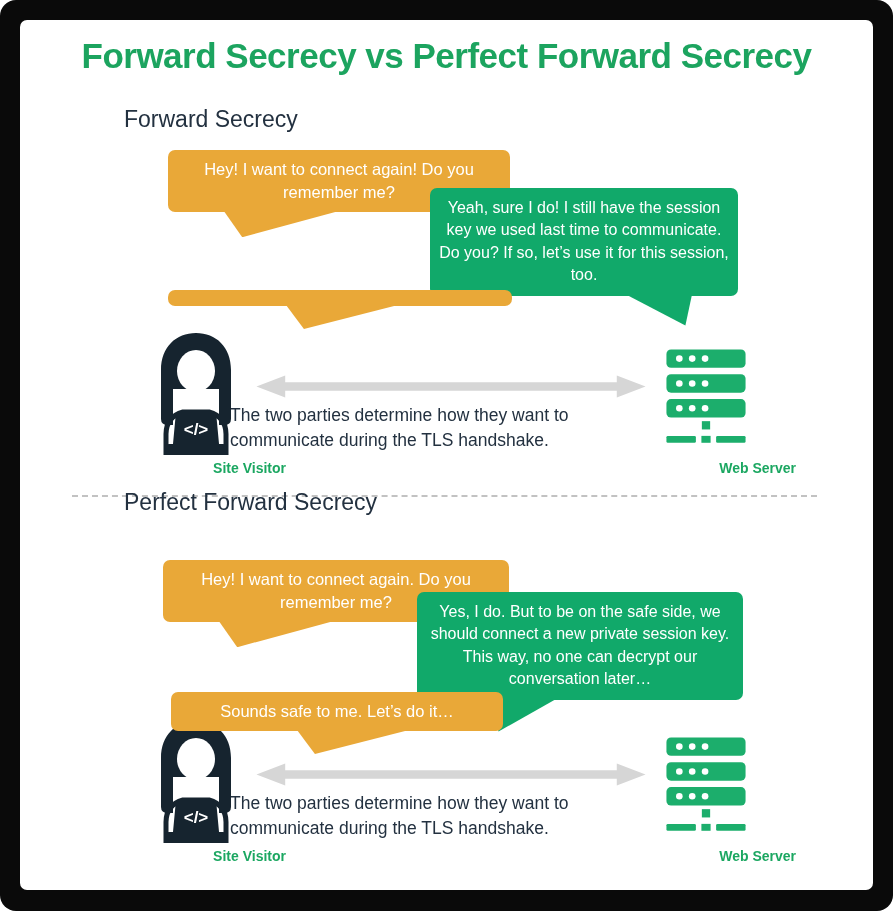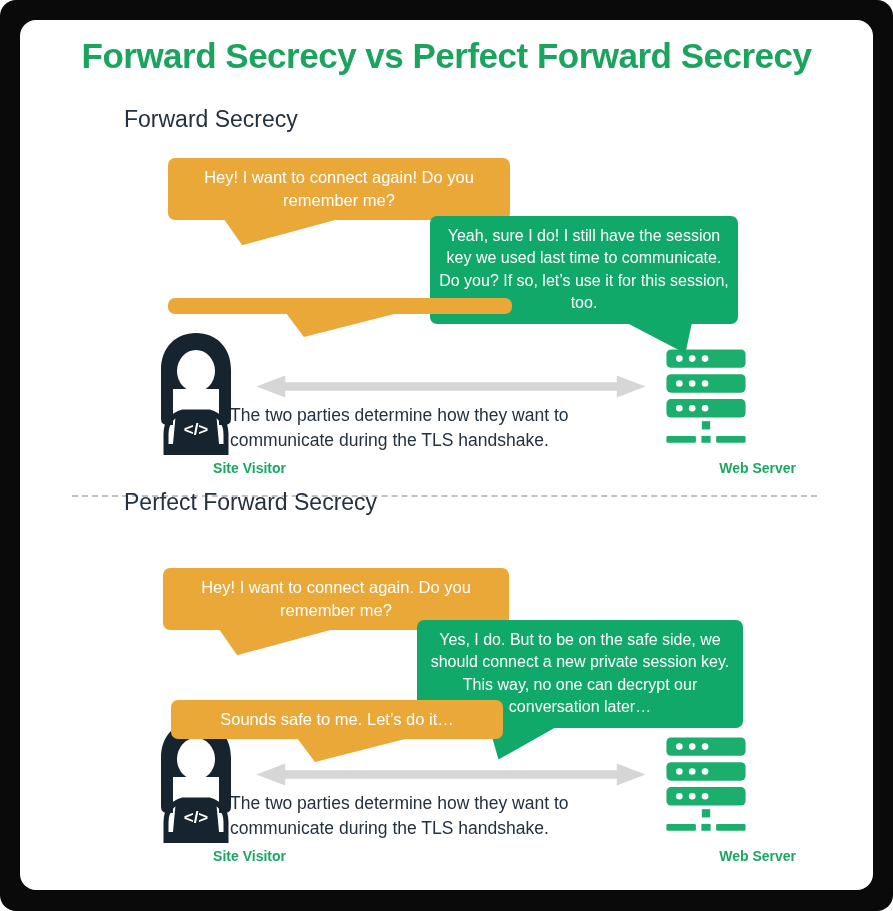--- a/index.html
+++ b/index.html
@@ -1,30 +1,30 @@
 <!DOCTYPE html>
 <html style="--canvas-bg: #FFFFFF; --title-green: #1CA45F; --bubble-yellow: #E9A838; --bubble-green: #11A96A; --server-green: #1CAE6C; --label-green: #1BA761; --icon-navy: #16242F; --arrow-gray: #D6D6D6; --heading-dark: #233140; --divider-gray: #C2C2C2;"><head>
 <meta charset="utf-8">
 <style>
   html,body{margin:0;padding:0;background:#ffffff;}
   body{width:893px;height:911px;font-family:"Liberation Sans",sans-serif;-webkit-font-smoothing:antialiased;}
   .frame{position:relative;width:893px;height:911px;background:#0a0a0a;border-radius:16px;overflow:hidden;}
-  .canvas{position:absolute;left:20px;top:20px;right:20px;bottom:21px;background:var(--canvas-bg,#fff);border-radius:16px;overflow:hidden;}
+  .canvas{position:absolute;left:20px;top:20px;right:20px;bottom:21px;background:var(--canvas-bg,#fff);border-radius:7px;overflow:hidden;}
 
   .page-title{position:absolute;left:0;right:0;top:16px;text-align:center;white-space:nowrap;
     font-size:35px;font-weight:bold;letter-spacing:-0.5px;color:var(--title-green,#1CA45F);}
 
   .section-heading{position:absolute;left:104px;font-size:23px;font-weight:500;color:var(--heading-dark,#233140);}
   .s1 .section-heading{top:86px;}
   .s2 .section-heading{top:469px;}
 
   
   .bubble{position:absolute;color:#fff;text-align:center;border-radius:7px;line-height:1.4;}
-  .bubble.visitor{background:var(--bubble-yellow,#E9A838);font-size:16.5px;padding:8px 10px;margin-top:8px;}
-  .bubble.server{background:var(--bubble-green,#11A96A);font-size:16px;padding:9px 8px;margin-top:28px;}
+  .bubble.visitor{background:var(--bubble-yellow,#E9A838);font-size:16.5px;padding:8px 10px;}
+  .bubble.server{background:var(--bubble-green,#11A96A);font-size:16px;padding:9px 8px;}
   .tail{position:absolute;top:100%;margin-top:-1px;background:inherit;}
   .tail-left{clip-path:polygon(0 0,100% 0,16% 100%);}
   .tail-right{clip-path:polygon(0 0,100% 0,90% 100%);}
 
   .s1 .b1{left:148px;top:130px;width:322px;z-index:3;}
   .s1 .b1 .tail{left:56px;width:114px;height:26px;}
   .s1 .b2{left:410px;top:168px;width:292px;z-index:4;}
   .s1 .b2 .tail{right:46px;width:66px;height:31px;}
   .s1 .b3{left:148px;top:270px;width:324px;z-index:5;}
   .s1 .b3 .tail{left:118px;width:112px;height:24px;}

